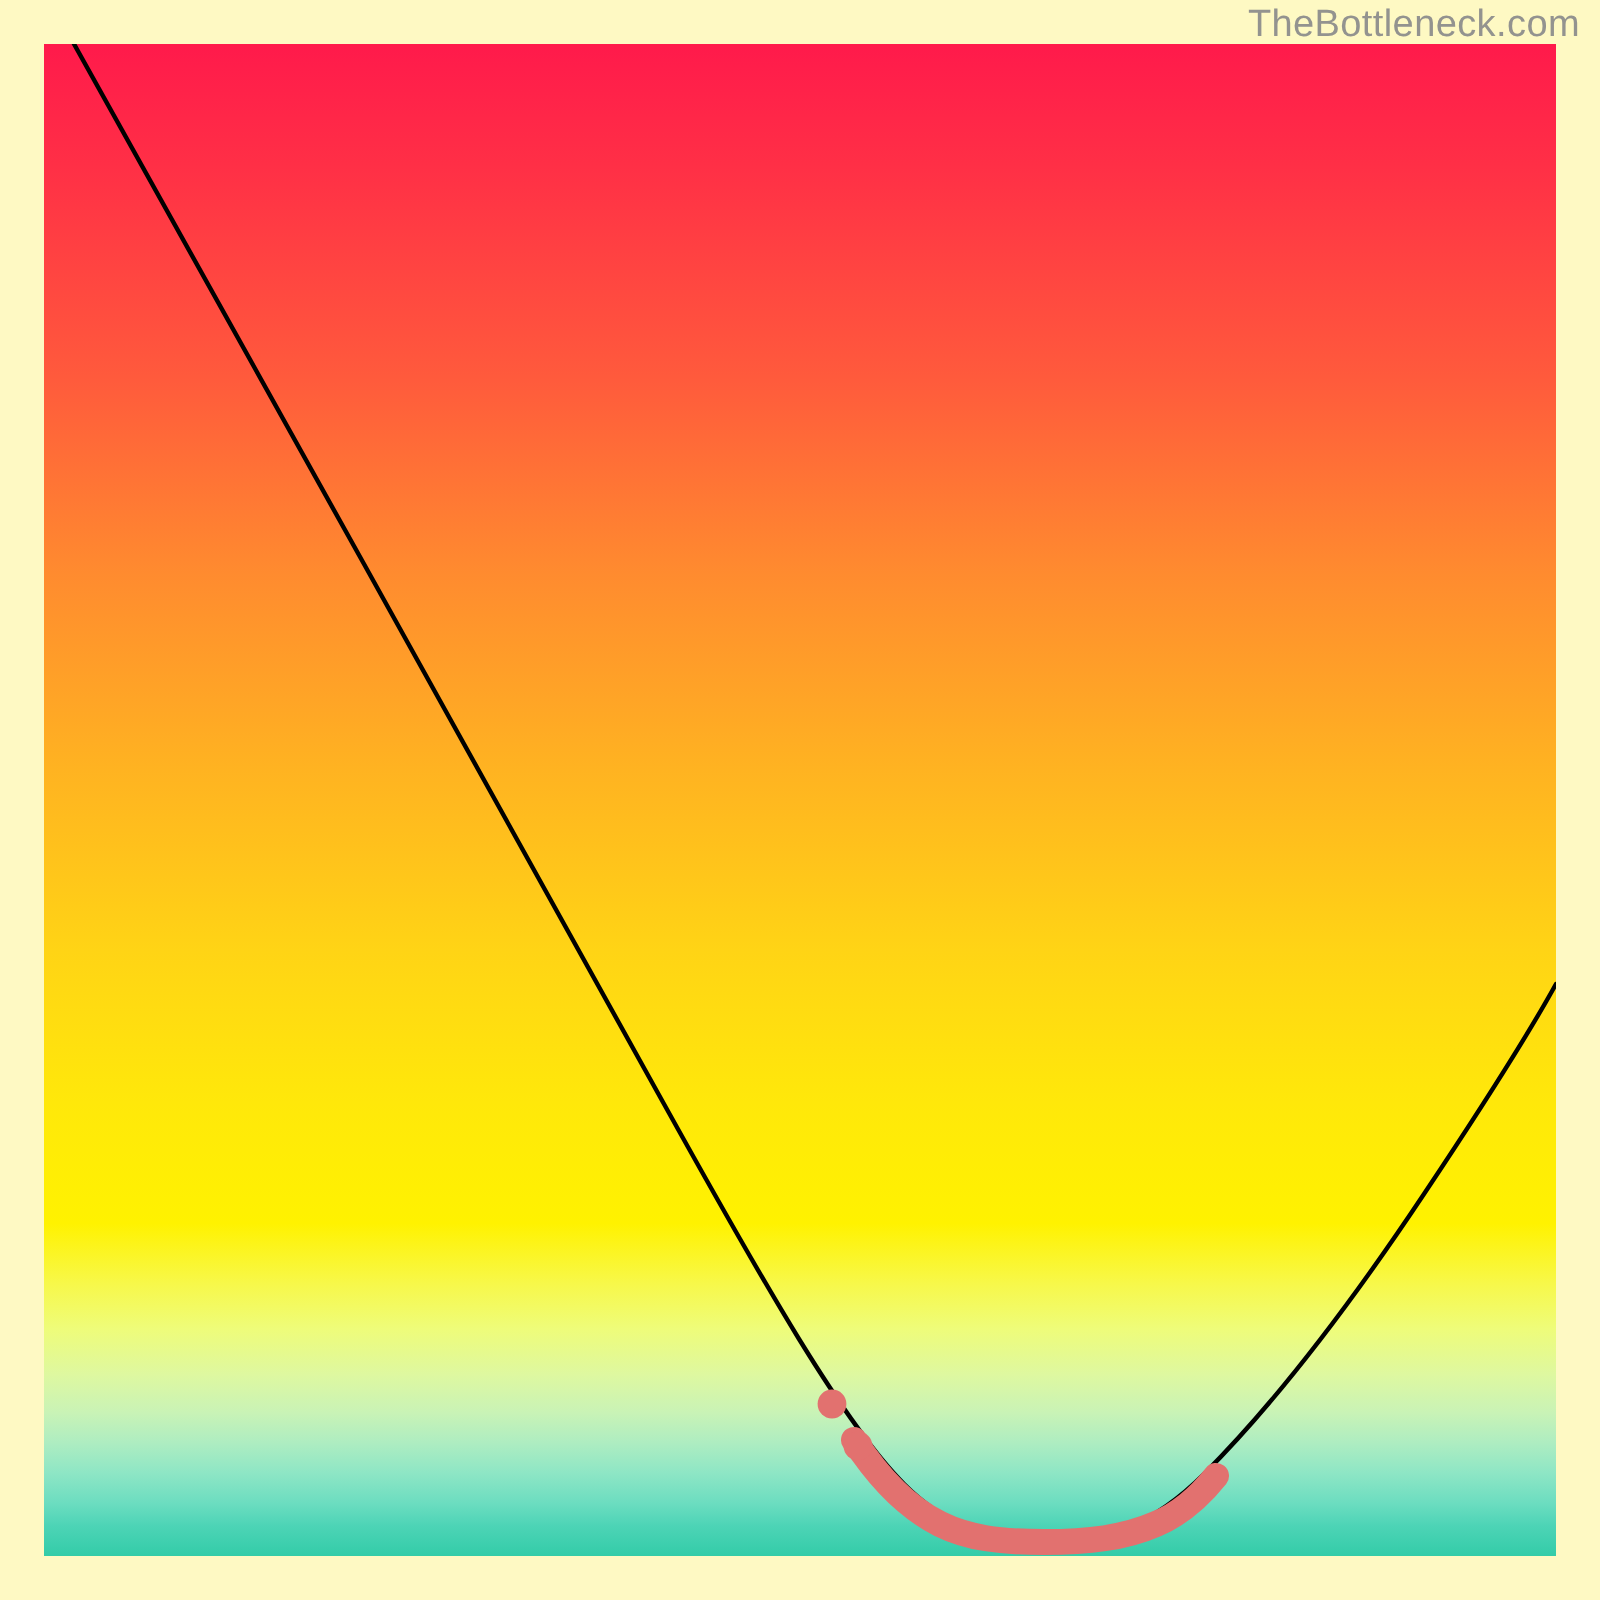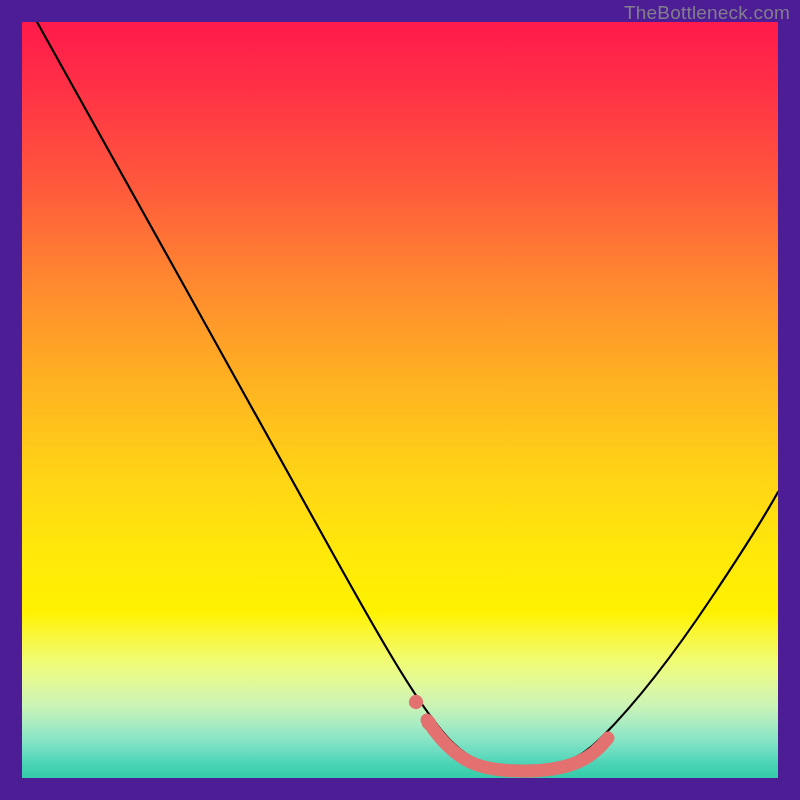--- a/index.html
+++ b/index.html
@@ -7,21 +7,21 @@
     padding: 0;
     width: 800px;
     height: 800px;
     background: #000000;
     overflow: hidden;
   }
   .stage {
     position: relative;
     width: 800px;
     height: 800px;
-    background: #4c1d95;
+    background: #fef9c3;
   }
   .plot {
     position: absolute;
     left: 22px;
     top: 22px;
     width: 756px;
     height: 756px;
     overflow: hidden;
   }
   .gradient {

